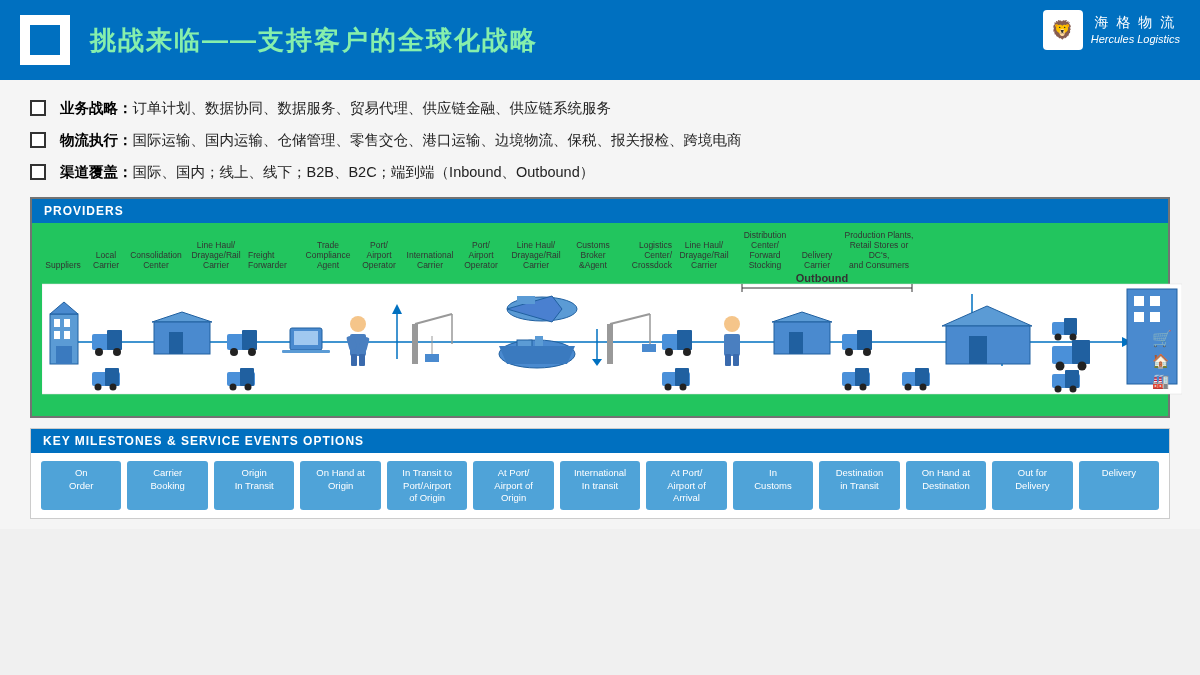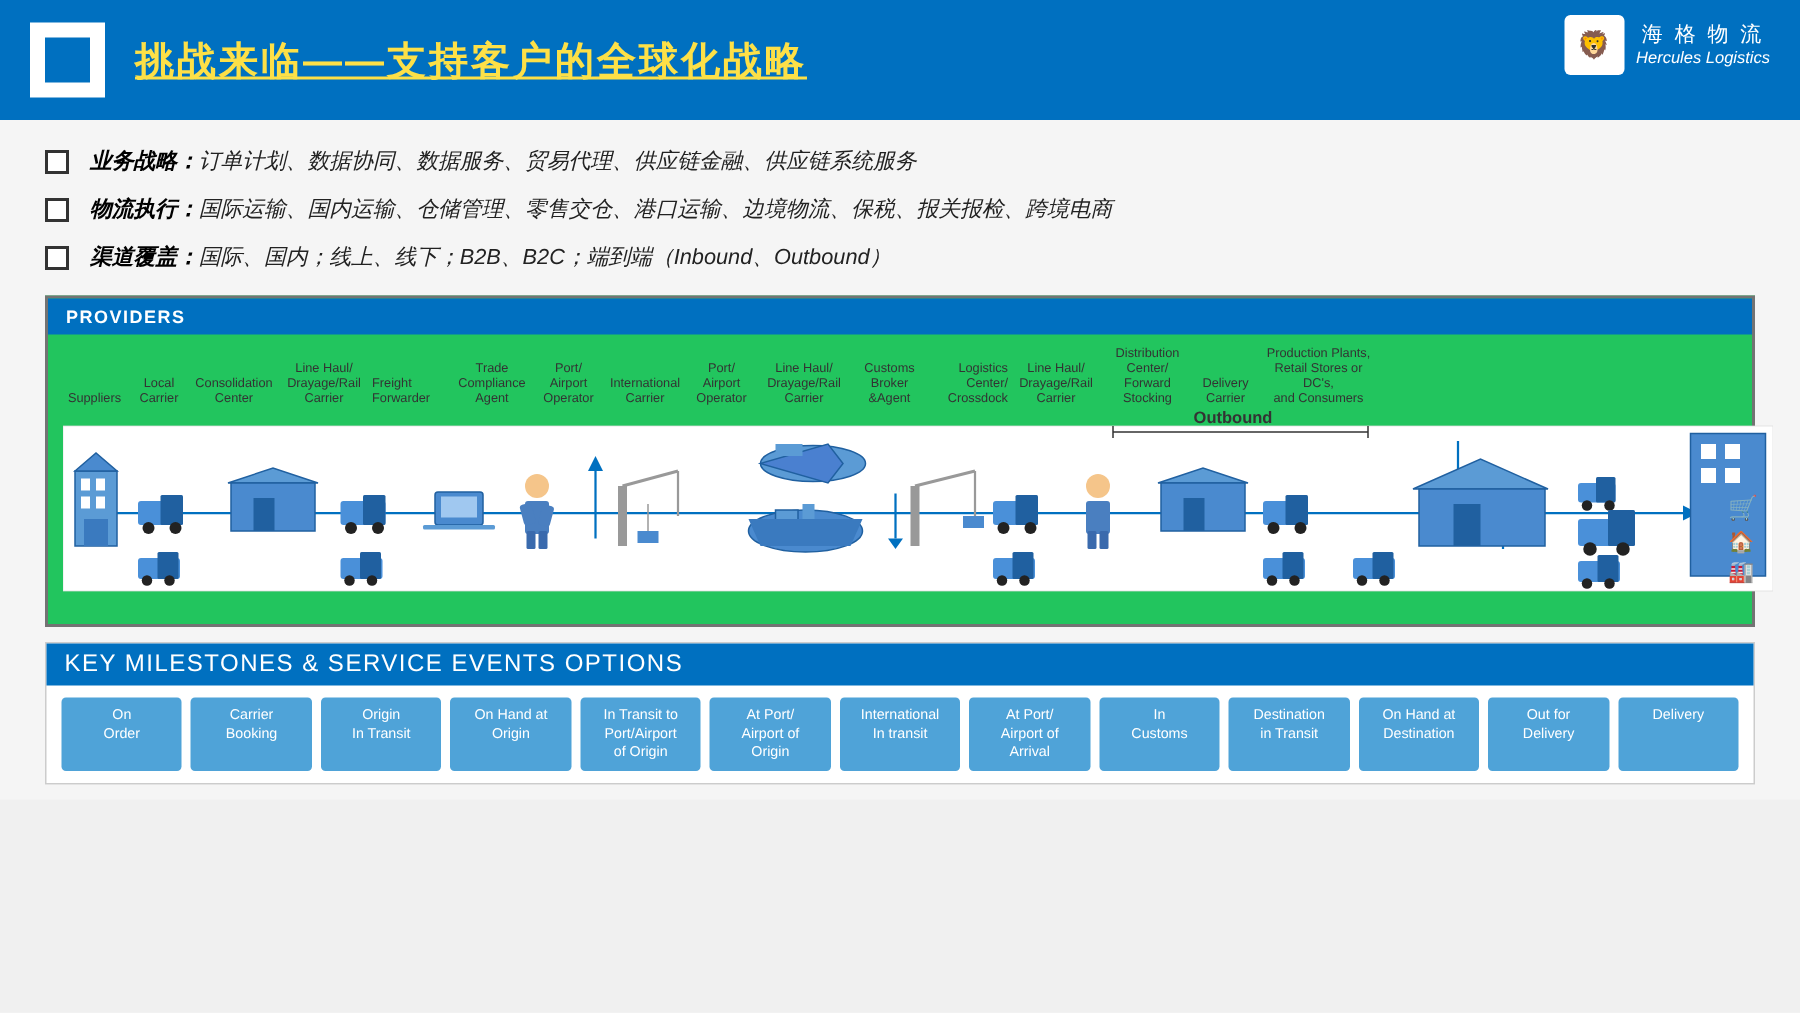--- a/index.html
+++ b/index.html
@@ -29,25 +29,24 @@
       justify-content: center;
       margin-right: 20px;
       flex-shrink: 0;
     }
     .header-logo-inner {
       width: 30px;
       height: 30px;
       background: #0070c0;
     }
     .header-title {
-      color: #fde047;
+      color: #86efac;
       font-size: 26px;
       font-weight: bold;
       letter-spacing: 2px;
-      text-decoration: underline;
     }
     .header-brand {
       position: absolute;
       right: 20px;
       top: 10px;
       display: flex;
       align-items: center;
       gap: 8px;
     }
     .brand-icon {
@@ -78,21 +77,20 @@
 
     
     .main {
       background: #f5f5f5;
       padding: 18px 30px 10px 30px;
     }
 
     
     .bullets {
       margin-bottom: 14px;
-      font-style: italic;
     }
     .bullet-item {
       display: flex;
       align-items: flex-start;
       margin-bottom: 10px;
       font-size: 14px;
       line-height: 1.5;
     }
     .bullet-box {
       width: 16px;
@@ -133,22 +131,22 @@
 
     
     .milestones-section {
       background: white;
       border: 1px solid #ccc;
     }
     .milestones-header {
       background: #0070c0;
       color: white;
       padding: 5px 12px;
-      font-size: 16px;
-      font-weight: normal;
+      font-size: 12px;
+      font-weight: bold;
       letter-spacing: 1px;
     }
     .milestones-content {
       display: flex;
       gap: 6px;
       padding: 8px 10px;
       flex-wrap: nowrap;
     }
     .milestone-badge {
       background: #4fa3d8;

